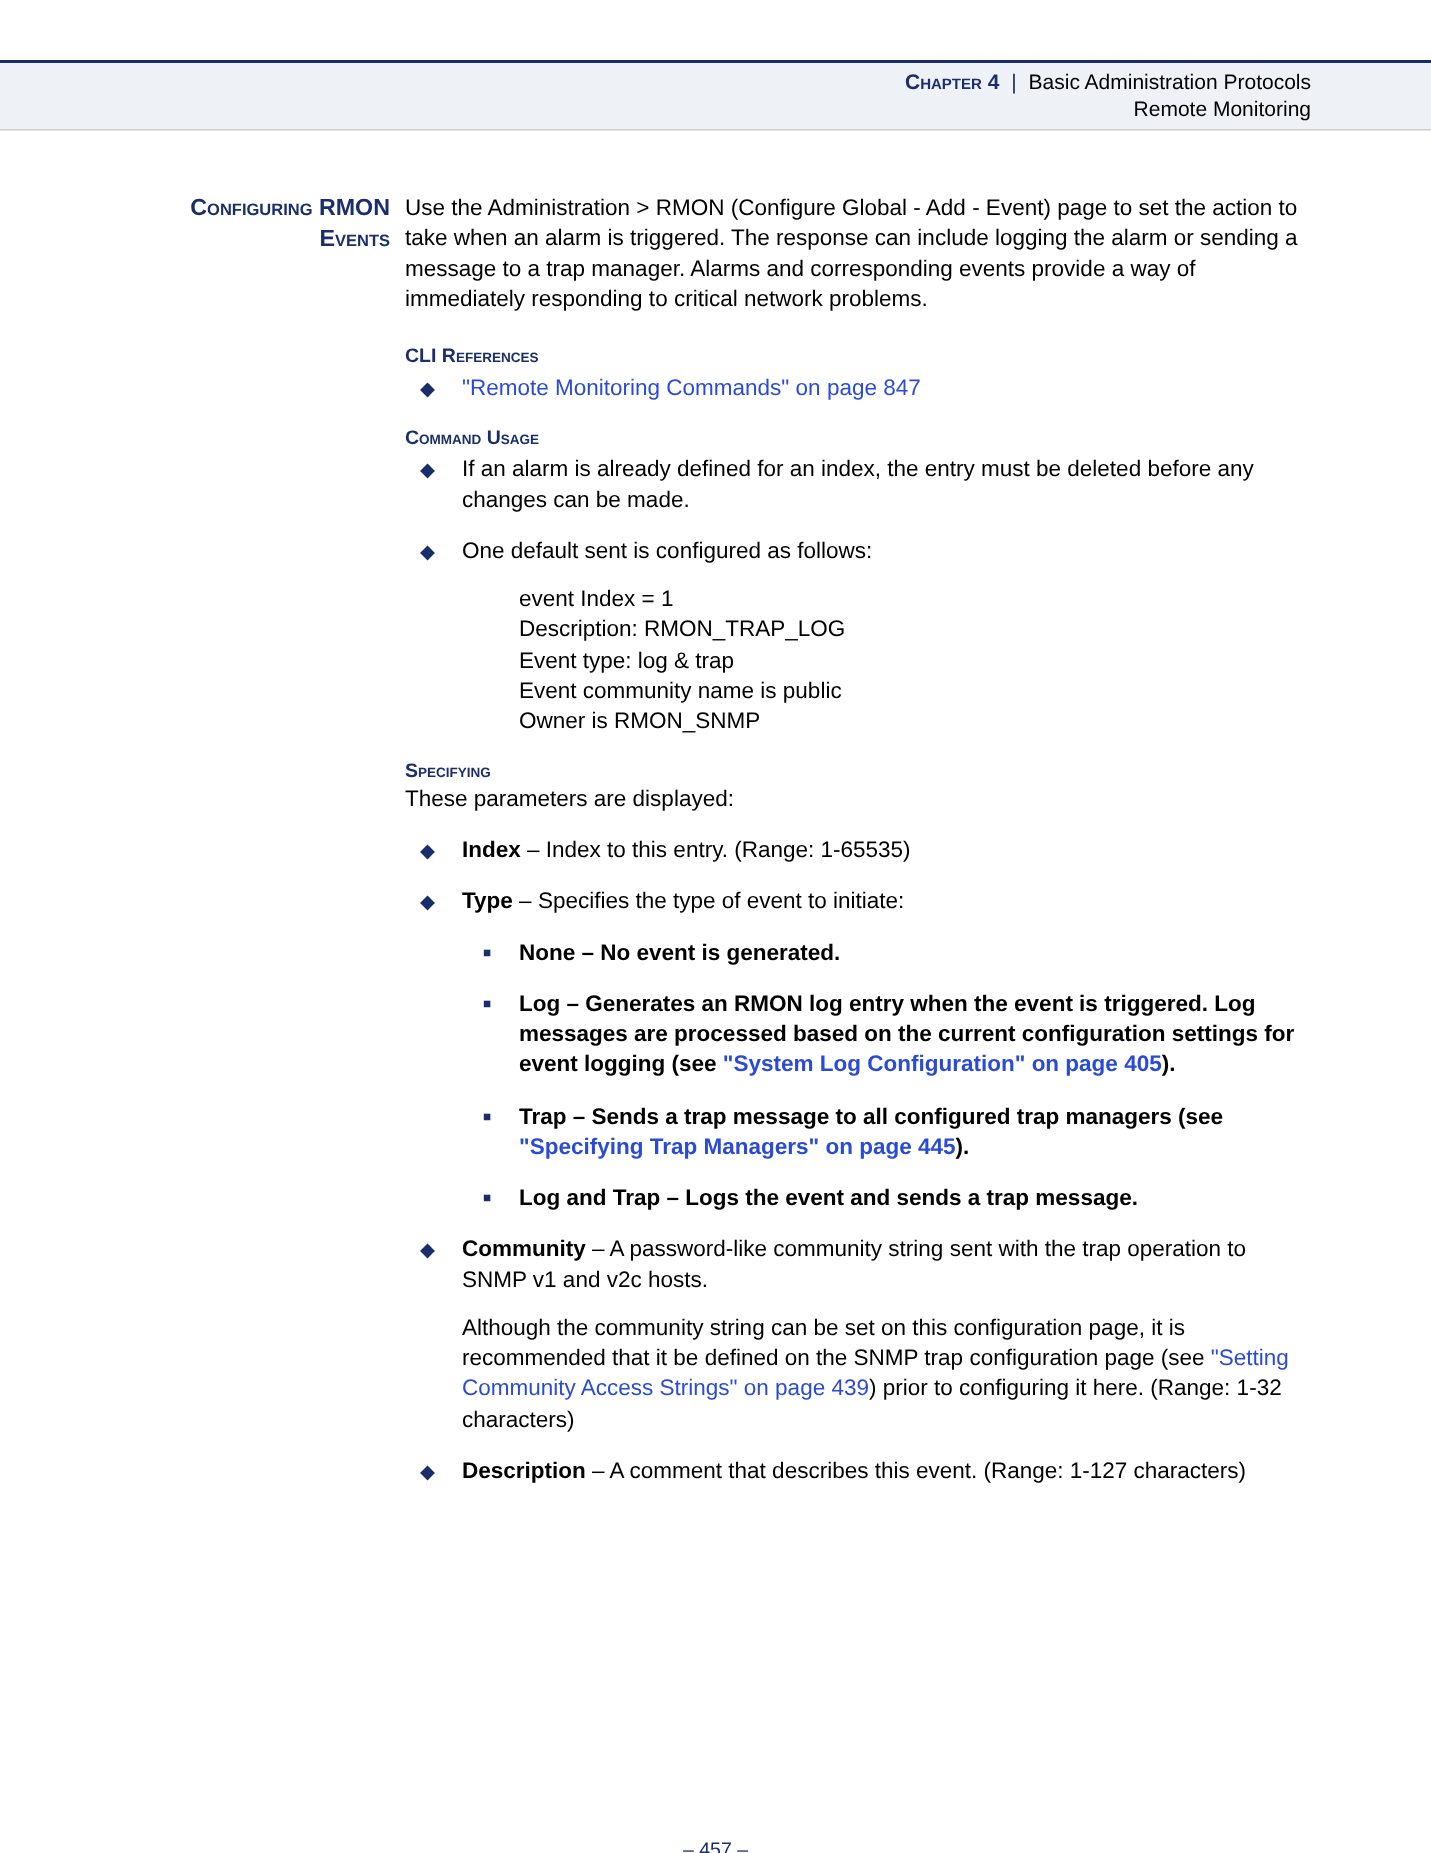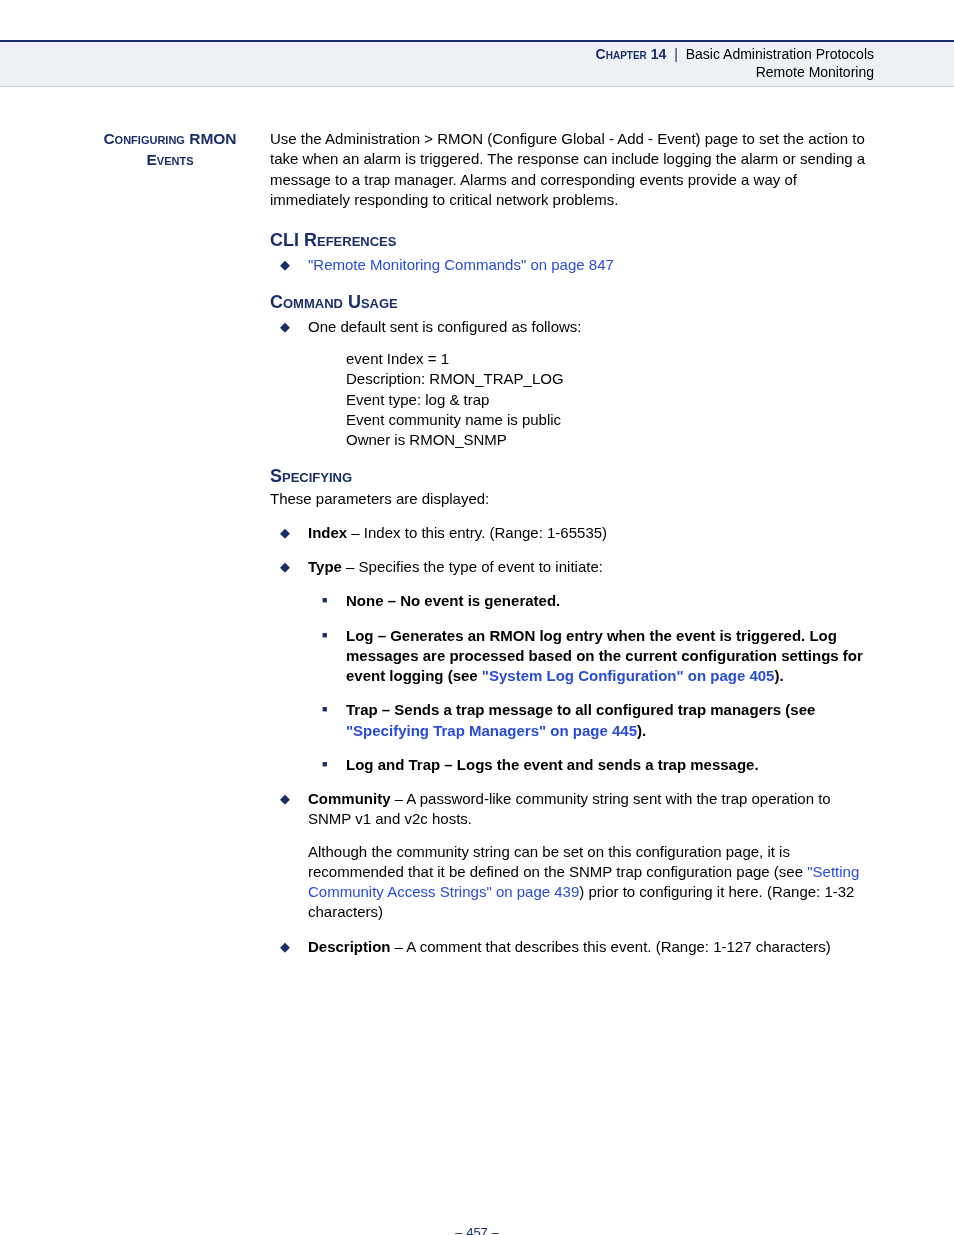--- a/index.html
+++ b/index.html
@@ -40,40 +40,40 @@
   .header-line2 {
     color: #000;
     margin-top: 2px;
   }
   .content {
     display: flex;
     padding: 42px 80px 0 80px;
   }
   .side-heading {
     flex: 0 0 180px;
-    text-align: center;
+    text-align: right;
     padding-right: 10px;
     font-variant: small-caps;
     font-weight: bold;
     color: #1a2e6b;
     font-size: 15.5px;
     line-height: 1.35;
   }
   .main-col {
     flex: 1;
     line-height: 1.35;
   }
   .para {
     margin: 0 0 18px 0;
   }
   .section-label {
     font-variant: small-caps;
     font-weight: bold;
     color: #1a2e6b;
-    font-size: 18px;
+    font-size: 13px;
     margin-top: 8px;
   }
   ul.diamond {
     list-style: none;
     padding: 0;
     margin: 3px 0 14px 0;
   }
   ul.diamond > li {
     position: relative;
     padding-left: 38px;
@@ -126,21 +126,21 @@
     color: #1a2e6b;
   }
 </style>
 </head>
 <body>
 
 <div class="page">
 
   <div class="header-band">
     <div class="header-line1">
-      <span class="header-chapter">Chapter 14</span>
+      <span class="header-chapter">Chapter 4</span>
       <span class="header-divider">|</span>
       <span>Basic Administration Protocols</span>
     </div>
     <div class="header-line2">Remote Monitoring</div>
   </div>
 
   <div class="content">
     <div class="side-heading">Configuring RMON Events</div>
     <div class="main-col">
 
@@ -148,20 +148,21 @@
 
       <div class="section-label">CLI References</div>
       <ul class="diamond">
         <li>
           <span class="link">"Remote Monitoring Commands" on page 847</span>
         </li>
       </ul>
 
       <div class="section-label">Command Usage</div>
       <ul class="diamond">
+        <li>If an alarm is already defined for an index, the entry must be deleted before any changes can be made.</li>
         <li>
           <span>One default sent is configured as follows:</span>
           <div class="codeblock">event Index = 1
     Description: RMON_TRAP_LOG
     Event type: log &amp; trap
     Event community name is public
     Owner is RMON_SNMP</div>
         </li>
       </ul>
 

